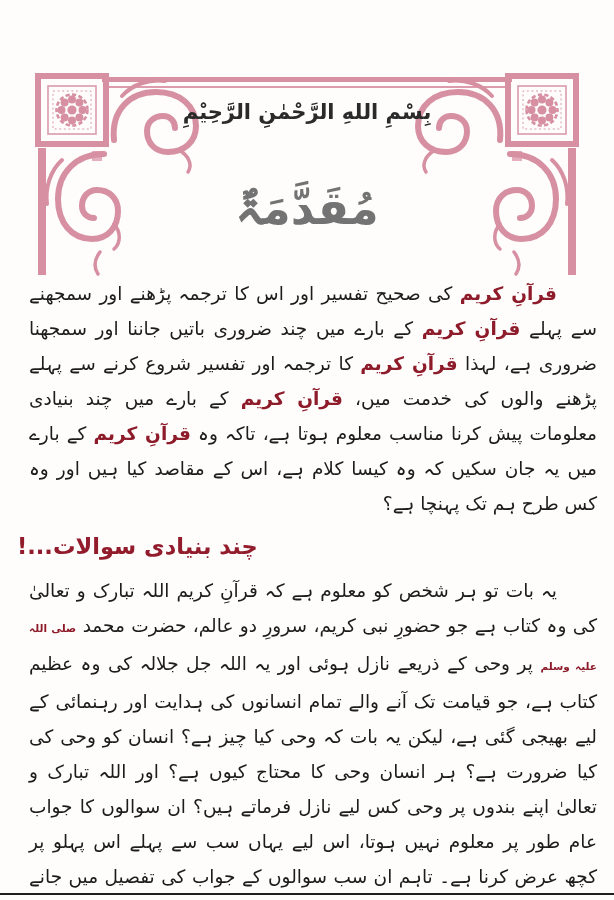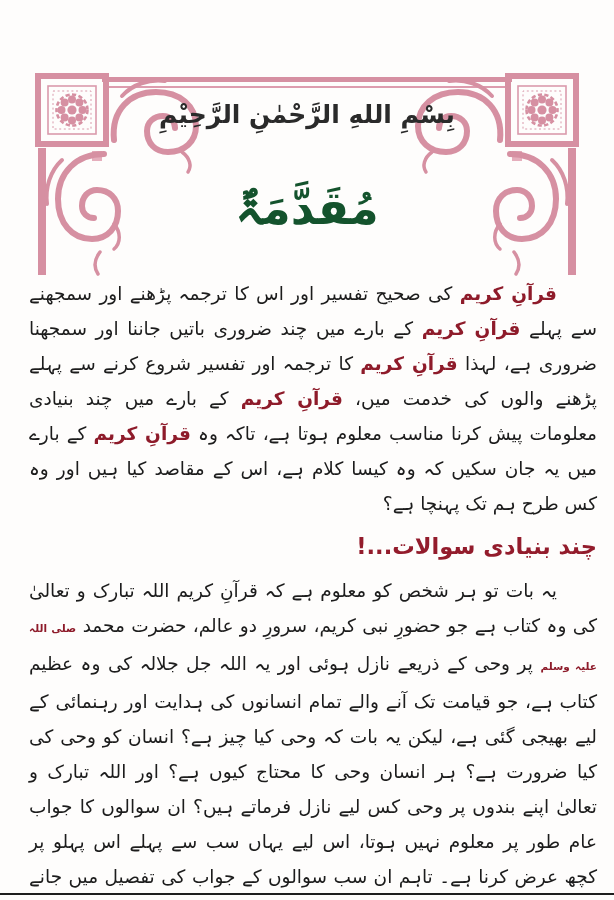--- a/index.html
+++ b/index.html
@@ -16,46 +16,46 @@
   .top-border{position:absolute;top:77px;left:102px;right:102px;height:5px;background:#d690a2;}
   .top-border-thin{position:absolute;top:86px;left:106px;right:106px;height:1.5px;background:#dd9cae;}
   .corner{position:absolute;top:72px;width:170px;height:205px;}
   .corner-left{left:34px;}
   .corner-right{right:34px;transform:scaleX(-1);}
   
   #header{position:relative;height:270px;}
   .bismillah{
     position:absolute;top:100px;left:0;right:0;
     text-align:center;
-    font-size:25px;font-weight:600;color:#2a2a2a;
+    font-size:21px;font-weight:600;color:#2a2a2a;
     letter-spacing:1px;
   }
   .main-title{
     position:absolute;top:178px;left:0;right:0;
     text-align:center;
-    font-size:46px;font-weight:bold;color:#14532d;
+    font-size:46px;font-weight:bold;color:#737373;
     line-height:60px;
   }
   
   #content{padding:6px 17px 0 17px;}
   .para{
     margin:0 0 8px 12px;
     font-size:18.5px;
     line-height:35px;
     color:#1c1c1c;
     text-align:justify;
     text-indent:40px;
   }
   .inline-red{color:#8e1b2a;font-weight:600;}
   .honorific{color:#8e1b2a;font-size:10.5px;font-weight:600;}
   .section-heading{
     color:#931c2c;
     font-size:22.5px;
     font-weight:bold;
-    text-align:right;
+    text-align:left;
     margin:10px 0 12px 0;
     line-height:30px;
   }
   
   .bottom-rule{position:absolute;left:0;right:0;bottom:5px;height:2px;background:#1e1e1e;}
 </style>
 </head>
 <body>
 
 <div id="page">

